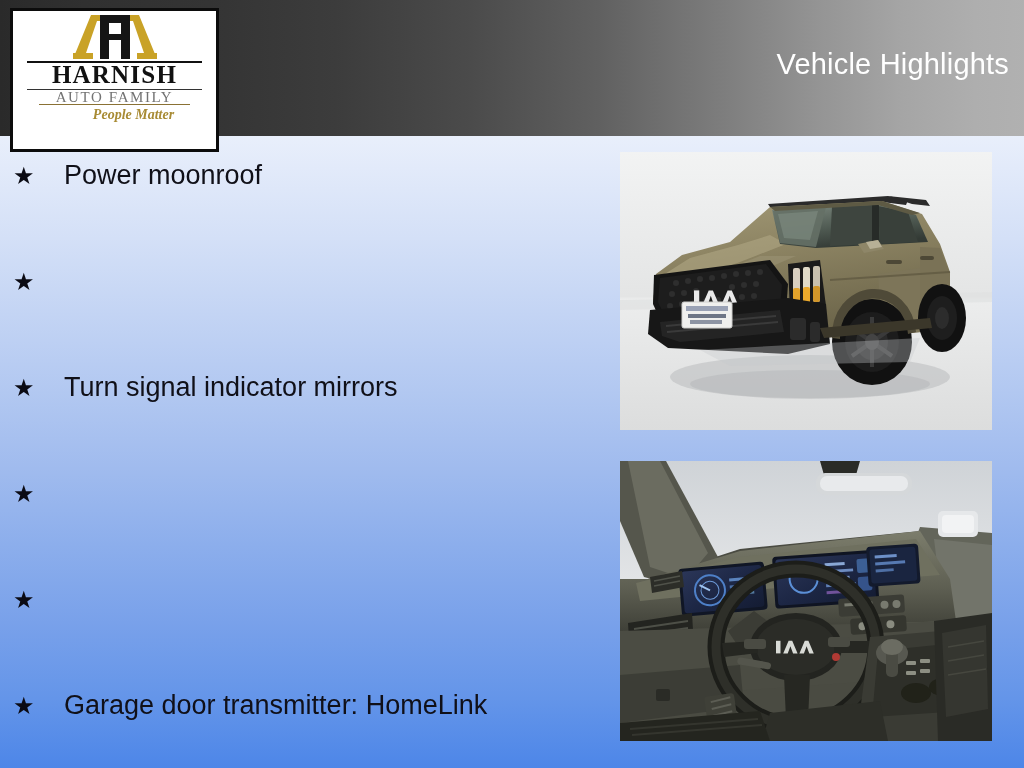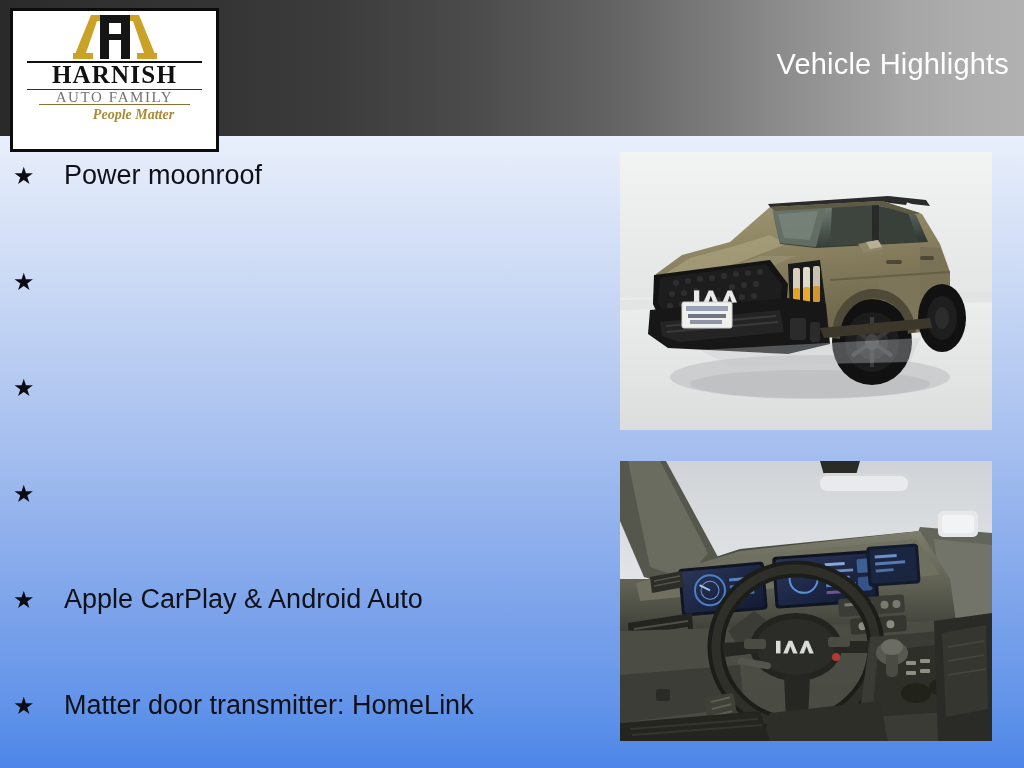--- a/index.html
+++ b/index.html
@@ -227,34 +227,34 @@
       <span class="bullet-star">★</span>
       <span class="bullet-text">Power moonroof</span>
     </div>
 
     <div class="bullet-row">
       <span class="bullet-star">★</span>
     </div>
 
     <div class="bullet-row">
       <span class="bullet-star">★</span>
+      <span class="bullet-text">Turn signal indicator mirrors</span>
     </div>
 
     <div class="bullet-row">
       <span class="bullet-star">★</span>
     </div>
 
     <div class="bullet-row">
       <span class="bullet-star">★</span>
-      <span class="bullet-text">Apple CarPlay &amp; Android Auto</span>
     </div>
 
     <div class="bullet-row">
       <span class="bullet-star">★</span>
-      <span class="bullet-text">Matter door transmitter: HomeLink</span>
+      <span class="bullet-text">Garage door transmitter: HomeLink</span>
     </div>
 
   </div>
 
   <div class="photo" id="photo-exterior">
     <svg viewBox="0 0 372 278" preserveAspectRatio="none">
       <defs>
         <linearGradient id="studioBg" x1="0" y1="0" x2="0" y2="1">
           <stop offset="0%" stop-color="#f2f3f3"></stop>
           <stop offset="52%" stop-color="#e4e5e5"></stop>

